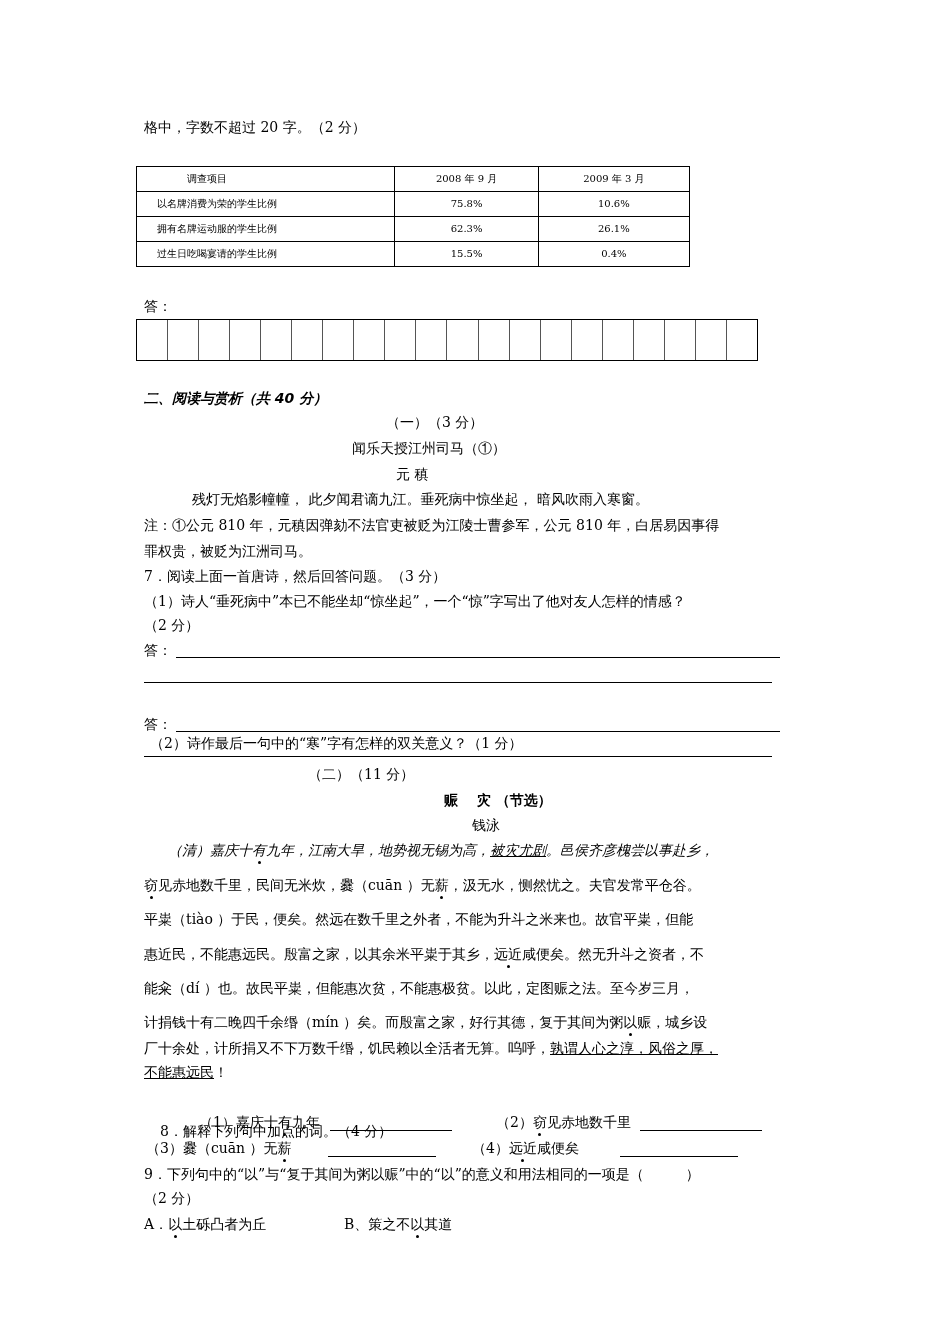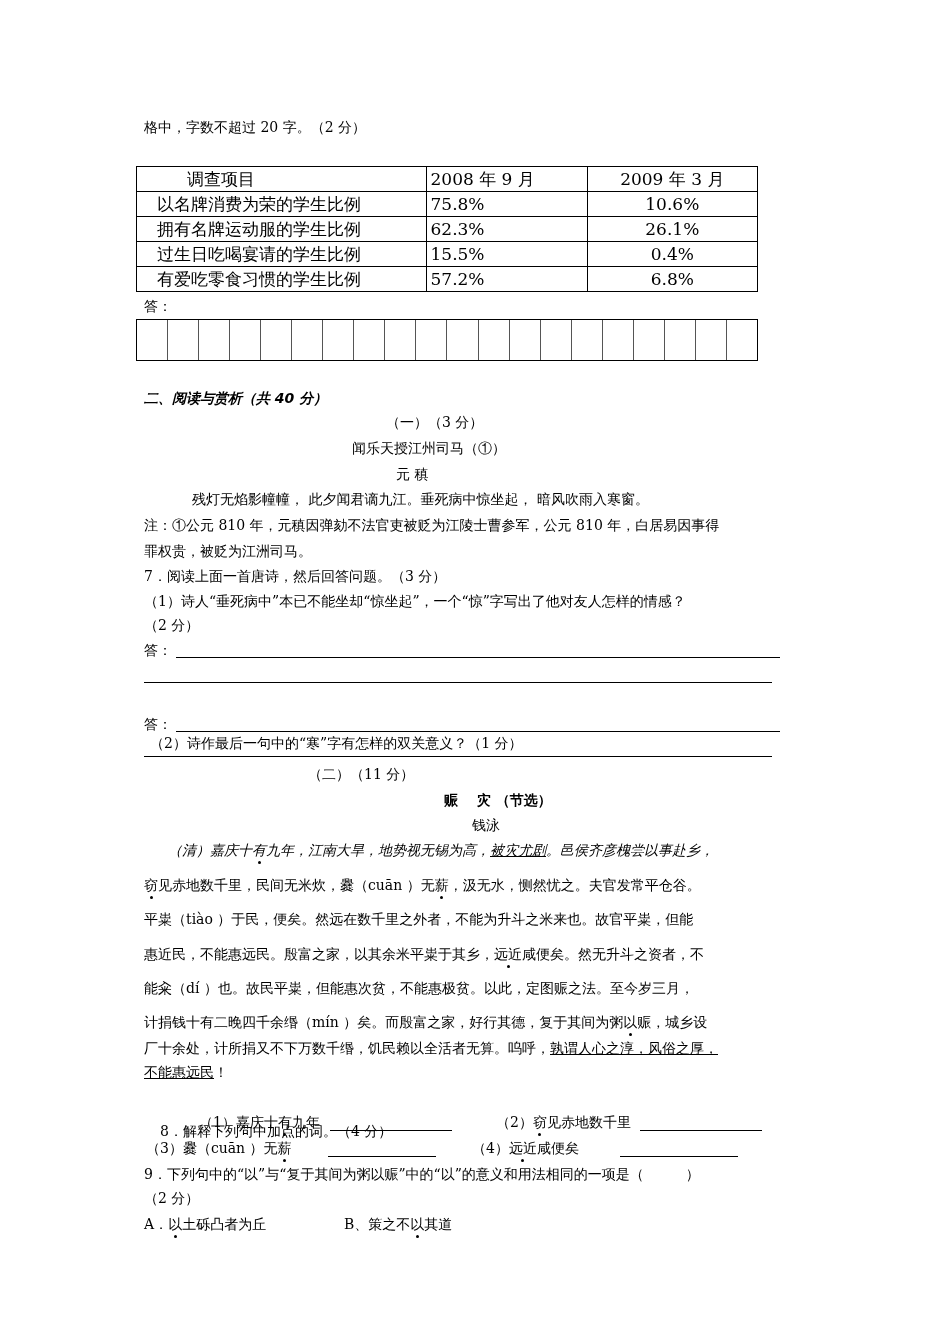--- a/index.html
+++ b/index.html
@@ -4,28 +4,28 @@
 <style>
   html, body { margin: 0; padding: 0; background: #ffffff; }
   body {
     width: 950px; height: 1344px; position: relative; overflow: hidden;
     font-family: "DejaVu Serif", "Liberation Serif", serif;
     color: #000; font-size: 14px;
   }
   .abs { position: absolute; white-space: nowrap; }
   .bold { font-weight: bold; font-family: "DejaVu Sans", "Liberation Sans", sans-serif; }
   table.survey {
-    position: absolute; left: 136px; top: 166px; width: 622px;
-    border-collapse: collapse; font-size: 17px;
+    position: absolute; left: 136px; top: 166px; width: 554px;
+    border-collapse: collapse; font-size: 10px;
   }
   table.survey td {
     border: 1px solid #000; height: 24px; padding: 0 4px; line-height: 24px;
   }
   table.survey td.c1 { width: 252px; padding-left: 20px; }
-  table.survey td.c2 { width: 160px; }
+  table.survey td.c2 { width: 160px; text-align: center; }
   table.survey td.c3 { width: 170px; text-align: center; }
   table.survey tr.head td.c1 { padding-left: 50px; }
   .grid {
     position: absolute; left: 136px; top: 319px; width: 622px; height: 42px;
     display: flex; border: 1px solid #000; box-sizing: border-box;
   }
   .grid .cell { flex: 1; border-right: 1px solid #555; height: 100%; }
   .grid .cell:last-child { border-right: none; }
   .rule { position: absolute; height: 0; border-top: 1px solid #000; }
   .dot { position: relative; display: inline-block; }
@@ -54,25 +54,20 @@
   </tr>
   <tr>
     <td class="c1">拥有名牌运动服的学生比例</td>
     <td class="c2">62.3%</td>
     <td class="c3">26.1%</td>
   </tr>
   <tr>
     <td class="c1">过生日吃喝宴请的学生比例</td>
     <td class="c2">15.5%</td>
     <td class="c3">0.4%</td>
-  </tr>
-  <tr>
-    <td class="c1">有爱吃零食习惯的学生比例</td>
-    <td class="c2">57.2%</td>
-    <td class="c3">6.8%</td>
   </tr>
 </tbody>
   </table>
 
 <div class="abs" style="left:144px;top:298px;">答：</div>
 
 <div class="grid">
   <div class="cell"></div>
   <div class="cell"></div>
   <div class="cell"></div>

